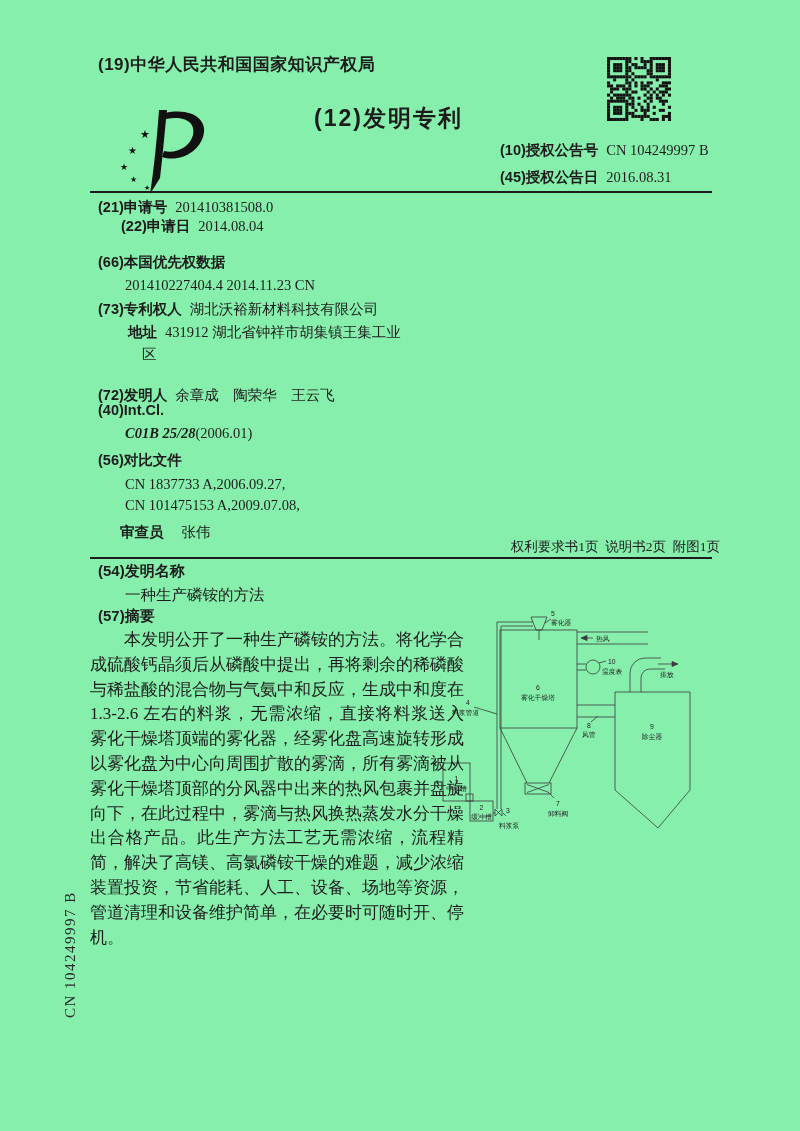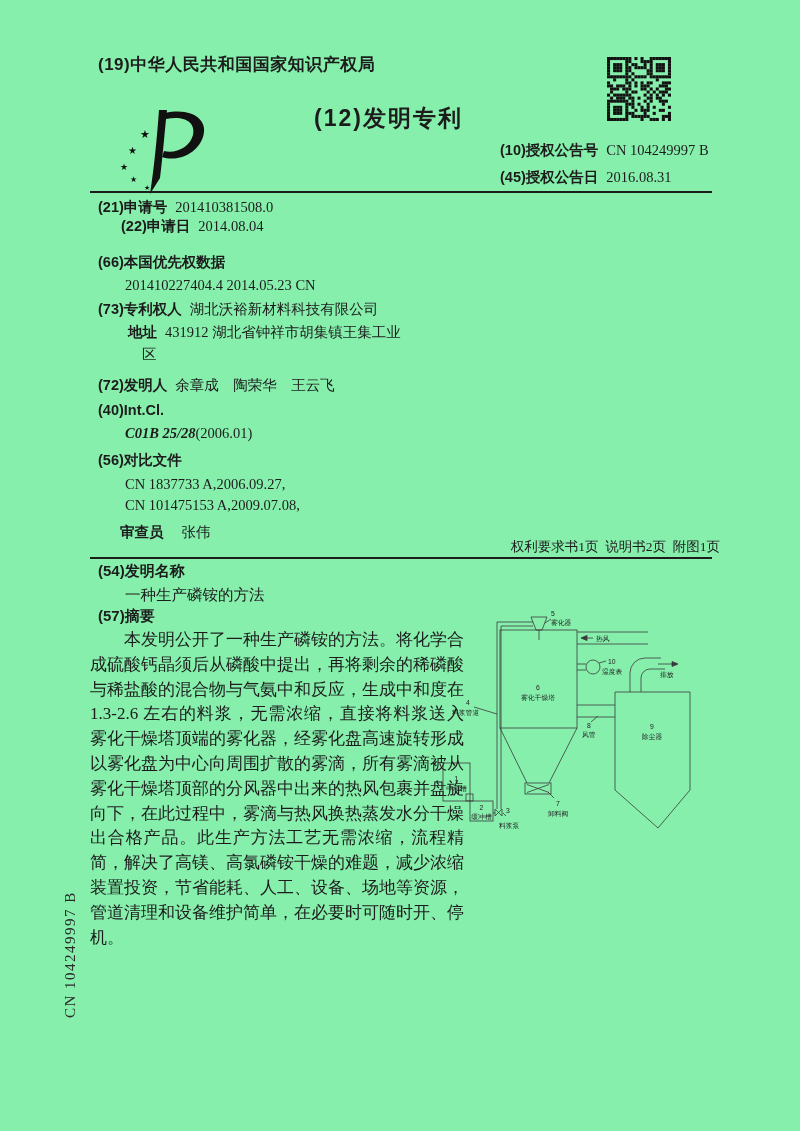--- a/index.html
+++ b/index.html
@@ -295,31 +295,31 @@
     <span class="lbl">(21)申请号</span><span class="val">201410381508.0</span>
   </div>
 
   <div class="abs fieldrow" style="left:98px;top:217px;margin-left:23px;">
     <span class="lbl">(22)申请日</span><span class="val">2014.08.04</span>
   </div>
 
   <div class="abs fieldrow" style="left:98px;top:253px;">
     <span class="lbl">(66)本国优先权数据</span>
   </div>
-  <div class="abs subval val" style="left:125px;top:277px;">201410227404.4 2014.05.23 CN</div>
+  <div class="abs subval val" style="left:125px;top:277px;">201410227404.4 2014.11.23 CN</div>
 
   <div class="abs fieldrow" style="left:98px;top:300px;">
     <span class="lbl">(73)专利权人</span><span class="val">湖北沃裕新材料科技有限公司</span>
   </div>
   <div class="abs fieldrow" style="left:128px;top:323px;">
     <span class="lbl">地址</span><span class="val">431912 湖北省钟祥市胡集镇王集工业</span>
   </div>
   <div class="abs subval val" style="left:142px;top:345px;">区</div>
 
-  <div class="abs fieldrow" style="left:98px;top:376px;">
+  <div class="abs fieldrow" style="left:98px;top:386px;">
     <span class="lbl">(72)发明人</span><span class="val">余章成　陶荣华　王云飞</span>
   </div>
 
   <div class="abs fieldrow" style="left:98px;top:402px;">
     <span class="lbl">(40)Int.Cl.</span>
   </div>
   <div class="abs subval" style="left:125px;top:425px;">
     <span class="itc val">C01B 25/28</span><span class="val">(2006.01)</span>
   </div>
 

